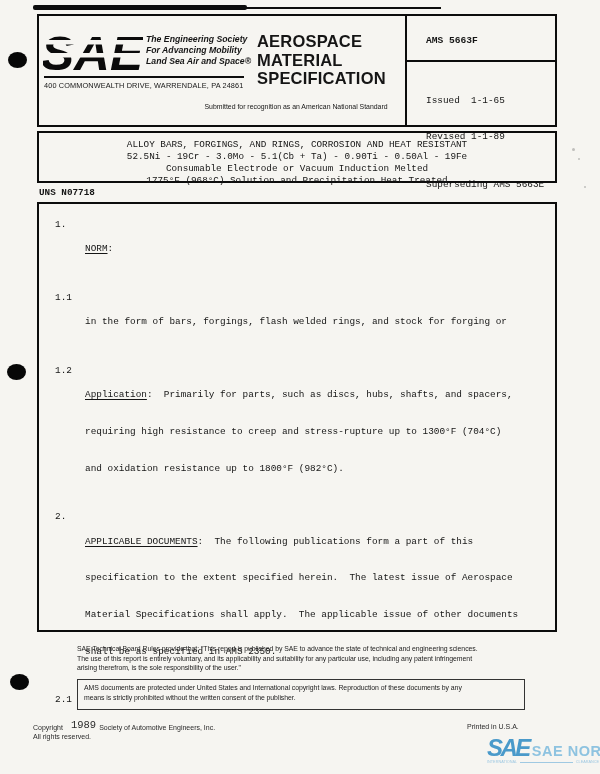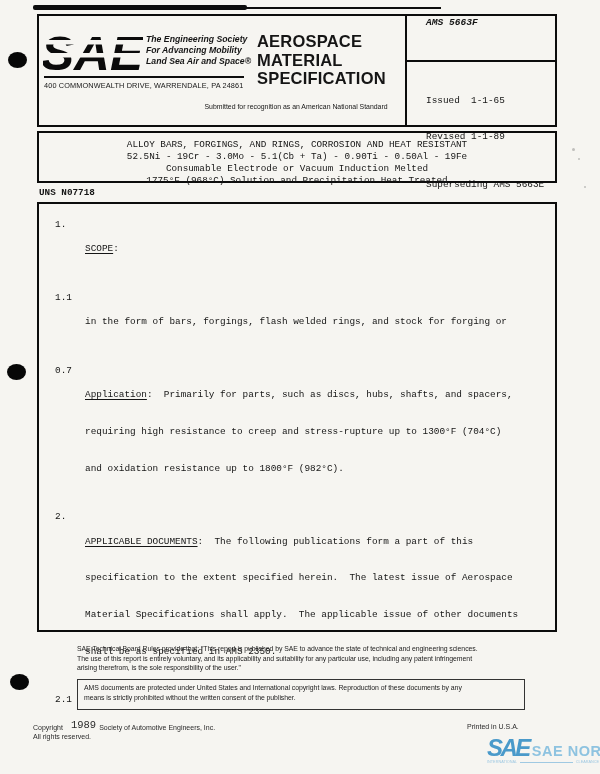--- a/index.html
+++ b/index.html
@@ -28,21 +28,21 @@
   .lockup-rule { position:absolute; left:5px; top:60px; width:200px; height:2px; background:#0d0d0d; }
   .addr { position:absolute; left:5px; top:65px;
     font-family:"Liberation Sans",sans-serif; font-size:7.3px; letter-spacing:.15px; white-space:nowrap; }
   .submitted { position:absolute; left:148px; top:87px; width:218px; text-align:center;
     font-family:"Liberation Sans",sans-serif; font-size:6.9px; white-space:nowrap; }
   .doctype { position:absolute; left:218px; top:16px;
     font-family:"Liberation Sans",sans-serif; font-weight:bold;
     font-size:16.5px; line-height:18.5px; letter-spacing:.2px; }
   .hdr-vdiv { position:absolute; left:366px; top:0; width:2px; height:100%; background:#0c0c0c; }
   .hdr-right { position:absolute; left:368px; top:0; right:0; bottom:0; }
-  .docnum { position:absolute; left:19px; top:1px; font-size:9.6px; font-weight:bold; white-space:pre;font-style:italic; }
+  .docnum { position:absolute; left:19px; top:19px; font-size:9.6px; font-weight:bold; white-space:pre; }
   .hdr-hdiv { position:absolute; left:0; top:44px; width:100%; height:2px; background:#0c0c0c; }
   .issue-block { position:absolute; left:19px; top:55px; font-size:9.4px; line-height:12px; white-space:pre; }
   .superseding { margin-top:12px; }
 
   
   .title-box { position:absolute; left:37px; top:131px; width:520px; height:52px;
     border:2px solid #0c0c0c; box-sizing:border-box; text-align:center;
     font-size:9.3px; line-height:12px; padding-top:6px; }
   .uns { text-align:left; padding-right:28px;font-weight:bold; }
 
@@ -132,33 +132,33 @@
     <div>Consumable Electrode or Vacuum Induction Melted</div>
     <div>1775°F (968°C) Solution and Precipitation Heat Treated</div>
     <div class="uns">UNS N07718</div>
   </div>
 
   <div class="main-box">
 
     <div class="sec">
       <span class="num">1.</span>
       <div class="body">
-        <div><span class="head">SCOPE</span><span>:</span></div>
+        <div><span class="head">NORM</span><span>:</span></div>
       </div>
     </div>
 
     <div class="sec">
       <span class="num">1.1</span>
       <div class="body">
         <div>in the form of bars, forgings, flash welded rings, and stock for forging or</div>
       </div>
     </div>
 
     <div class="sec">
-      <span class="num">0.7</span>
+      <span class="num">1.2</span>
       <div class="body">
         <div><span class="head">Application</span><span>:  Primarily for parts, such as discs, hubs, shafts, and spacers,</span></div>
         <div>requiring high resistance to creep and stress-rupture up to 1300°F (704°C)</div>
         <div>and oxidation resistance up to 1800°F (982°C).</div>
       </div>
     </div>
 
     <div class="sec">
       <span class="num">2.</span>
       <div class="body">

